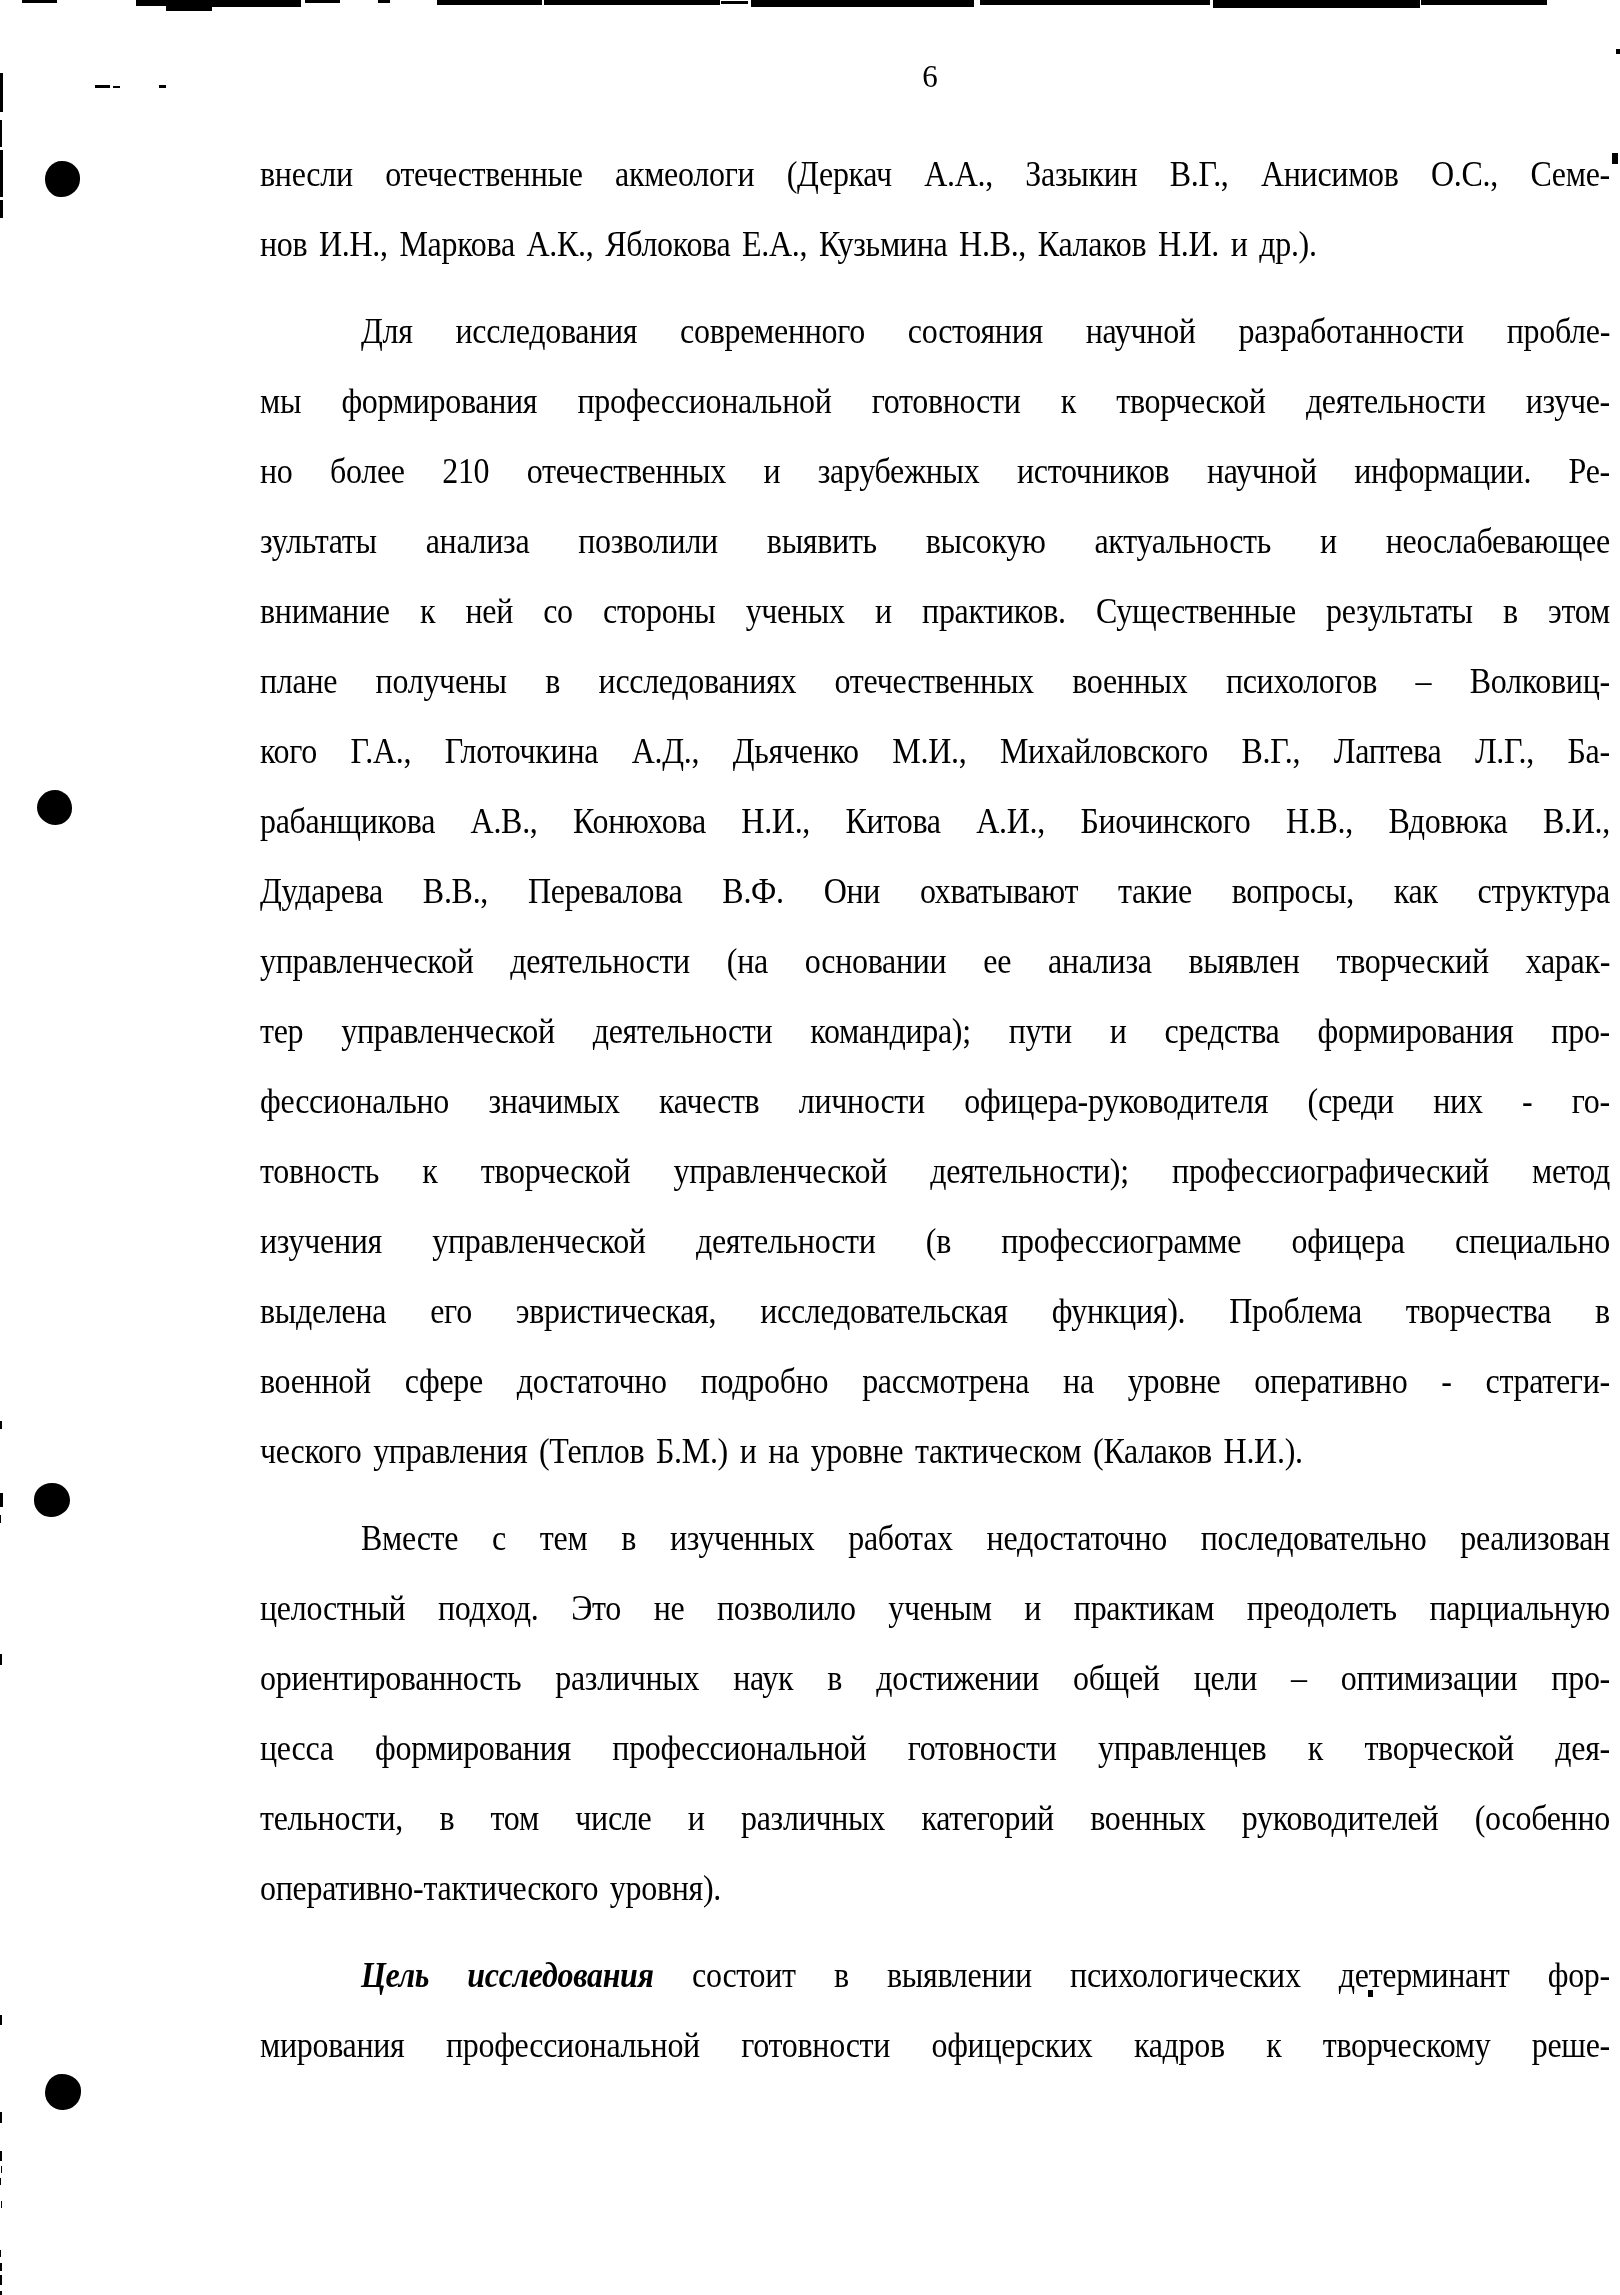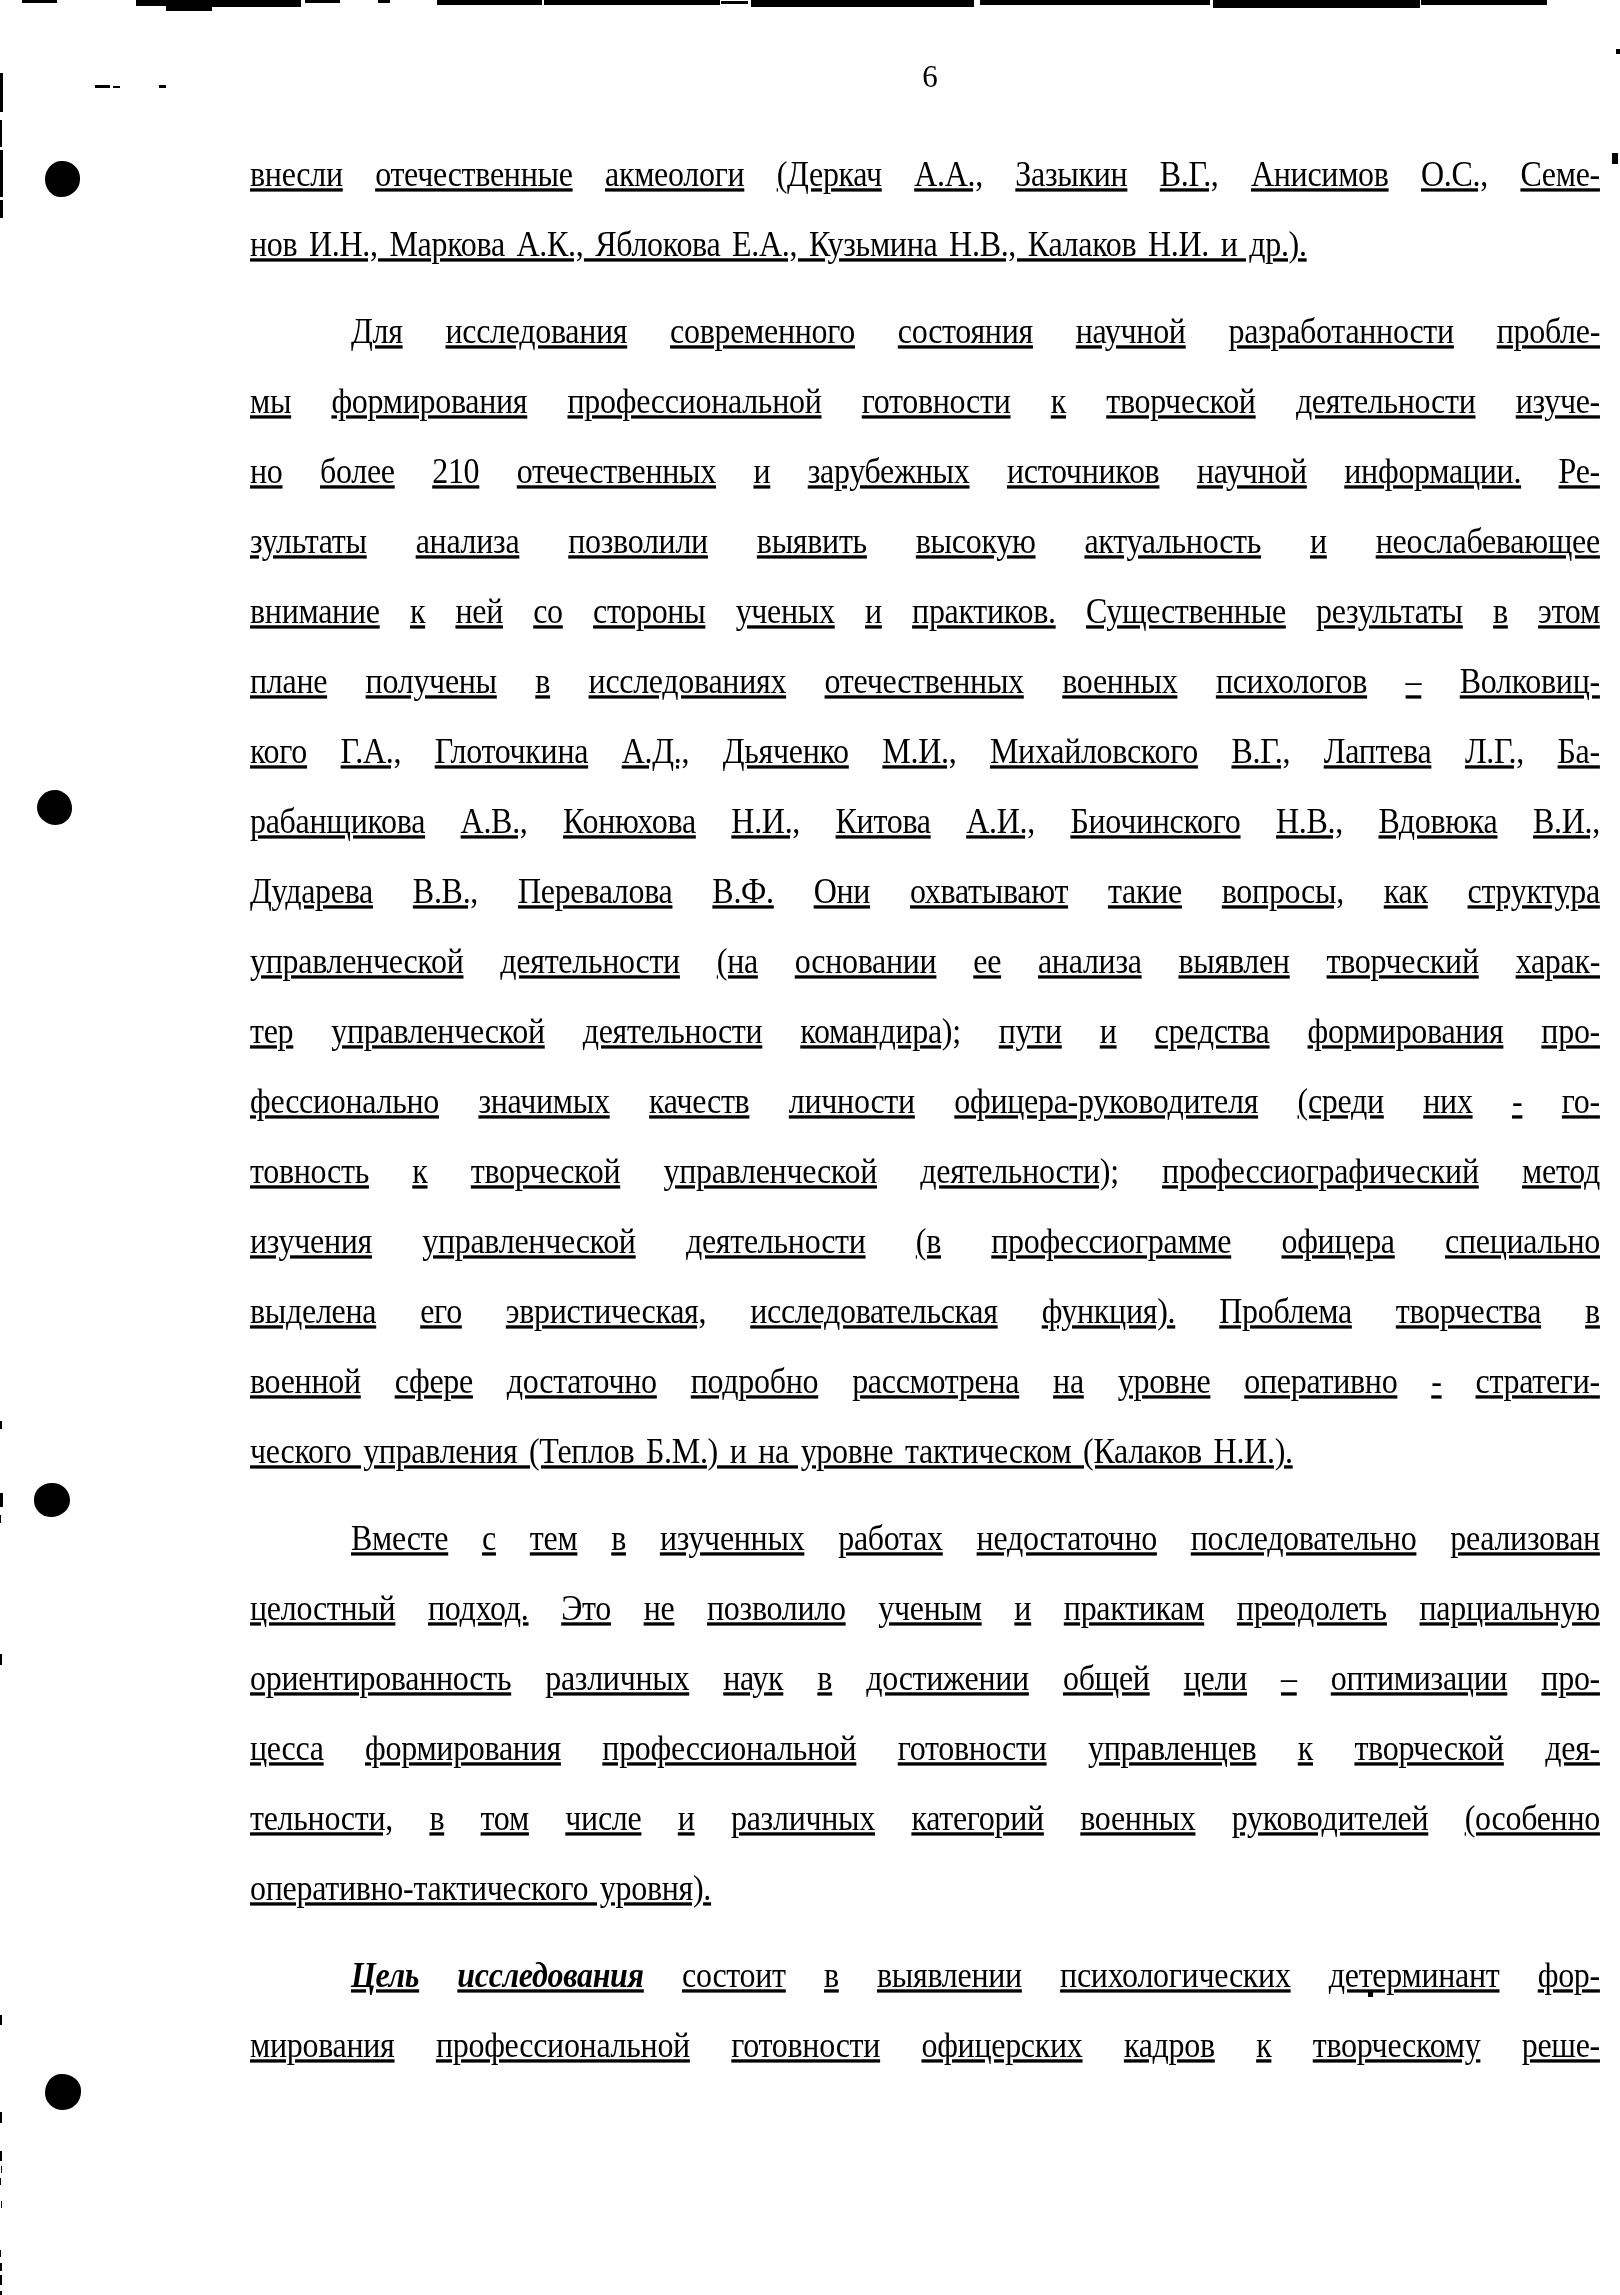--- a/index.html
+++ b/index.html
@@ -13,21 +13,21 @@
   }
   .pagenum{
     position:absolute;
     left:903px;top:58px;width:54px;
     text-align:center;
     font-size:31px;line-height:38px;
     color:#000;
   }
   .text-block{
     position:absolute;
-    left:250px;top:139px;width:1350px;text-decoration:underline;
+    left:260px;top:139px;width:1350px;
   }
   .line{
     box-sizing:border-box;
     width:1350px;
     height:70px;
     line-height:70px;
     font-size:32px;
     letter-spacing:-0.3px;
     transform:scaleY(1.10);
     transform-origin:50% 50%;

